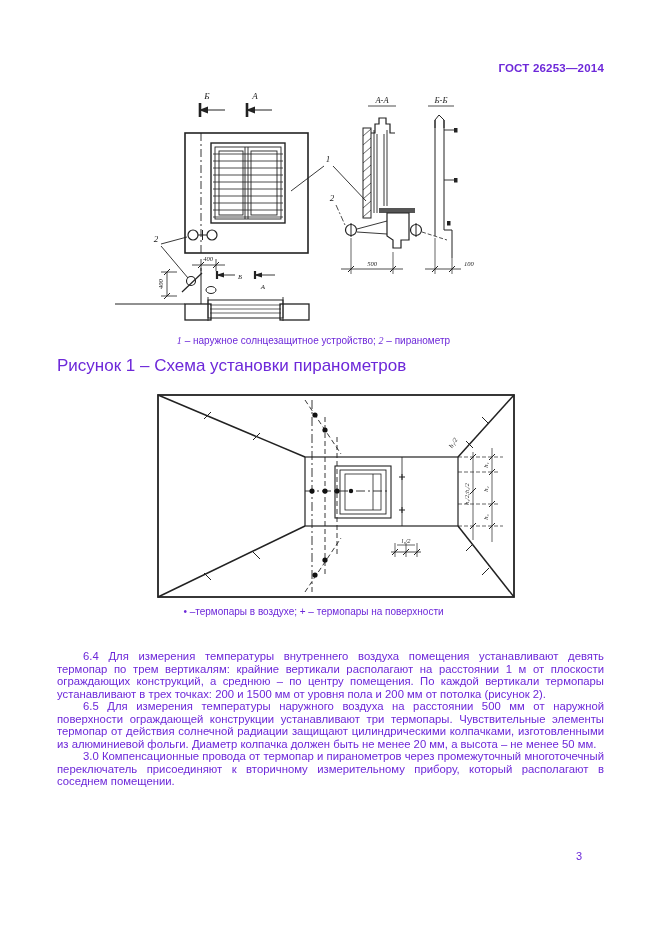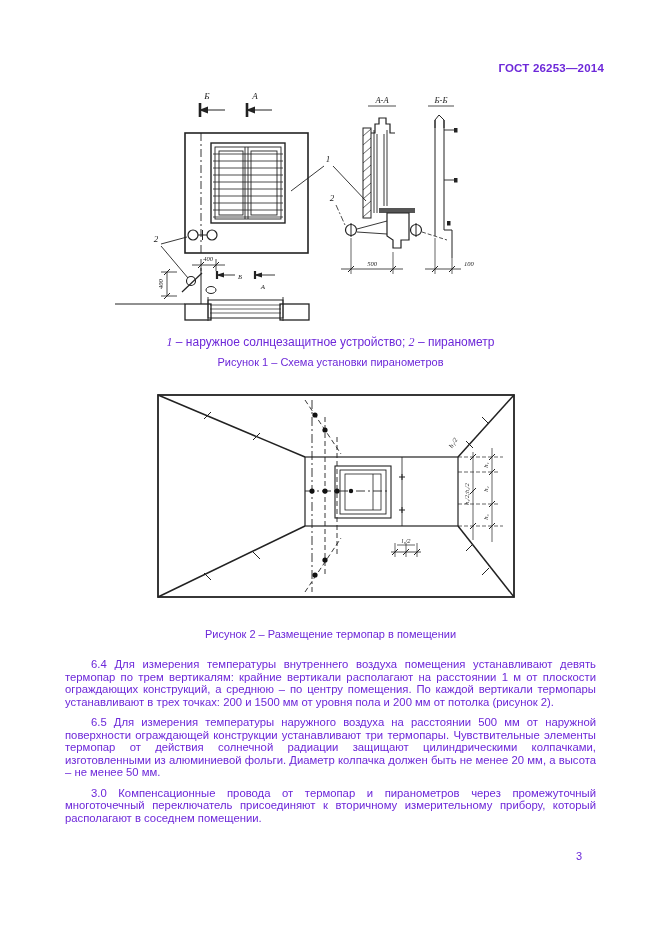--- a/index.html
+++ b/index.html
@@ -7,31 +7,31 @@
     position:relative;width:661px;height:935px;background:#ffffff;
     margin:0 auto;font-family:"Liberation Sans",sans-serif;color:#6d28d9;
     overflow:hidden;
   }
   .doc-header{
     position:absolute;top:62px;right:57px;font-size:11.5px;font-weight:bold;
     letter-spacing:.2px;
   }
   .fig-svg{position:absolute;}
   .fig-caption{
-    position:absolute;left:57px;width:547px;text-align:center;font-size:12px;
+    position:absolute;left:40px;width:547px;text-align:center;font-size:10px;
   }
   .fig-caption i{font-family:"Liberation Serif",serif;}
   .fig-title{
-    position:absolute;left:57px;width:547px;text-align:center;font-size:11px;
+    position:absolute;left:57px;width:547px;font-size:17px;
   }
   .body-text{
     position:absolute;left:57px;top:650px;width:547px;
     font-size:11.3px;line-height:12.55px;text-align:justify;
   }
-  .body-text p{margin:8px;text-indent:26px;}
+  .body-text p{margin:0;text-indent:26px;}
   .page-number{position:absolute;top:850px;right:79px;font-size:11px;}
   
   svg text{font-family:"Liberation Serif",serif;font-style:italic;fill:#1b1b1b;}
   svg .ln{stroke:#222;fill:none;}
 </style>
 </head>
 <body>
 
 <div class="page">
 
@@ -315,21 +315,21 @@
       <line class="ln" x1="236" y1="160" x2="266" y2="160" stroke-width="0.8"></line>
       <line class="ln" x1="240" y1="151" x2="240" y2="165" stroke-width="0.7"></line>
       <line class="ln" x1="251" y1="151" x2="251" y2="165" stroke-width="0.7"></line>
       <line class="ln" x1="262" y1="151" x2="262" y2="165" stroke-width="0.7"></line>
       <line class="ln" x1="237" y1="163" x2="243" y2="157" stroke-width="1"></line>
       <line class="ln" x1="248" y1="163" x2="254" y2="157" stroke-width="1"></line>
       <line class="ln" x1="259" y1="163" x2="265" y2="157" stroke-width="1"></line>
     </g>
   </svg>
 
-  <div class="fig-title" style="top:628px">Рисунок 2 – Размещение термопар в помещении</div>
+  <div class="fig-caption" style="top:606px">• –термопары в воздухе; + – термопары на поверхности</div>
 
   <div class="body-text">
     <p>6.4 Для измерения температуры внутреннего воздуха помещения устанавливают девять термопар по трем вертикалям: крайние вертикали располагают на расстоянии 1 м от плоскости ограждающих конструкций, а среднюю – по центру помещения. По каждой вертикали термопары устанавливают в трех точках: 200 и 1500 мм от уровня пола и 200 мм от потолка (рисунок 2).</p>
     <p>6.5 Для измерения температуры наружного воздуха на расстоянии 500 мм от наружной поверхности ограждающей конструкции устанавливают три термопары. Чувствительные элементы термопар от действия солнечной радиации защищают цилиндрическими колпачками, изготовленными из алюминиевой фольги. Диаметр колпачка должен быть не менее 20 мм, а высота – не менее 50 мм.</p>
     <p>3.0 Компенсационные провода от термопар и пиранометров через промежуточный многоточечный переключатель присоединяют к вторичному измерительному прибору, который располагают в соседнем помещении.</p>
   </div>
 
   <div class="page-number">3</div>
 </div>
 

